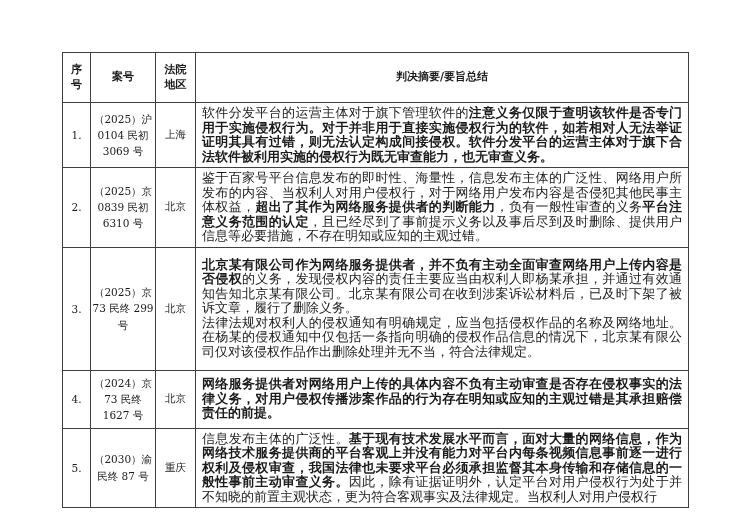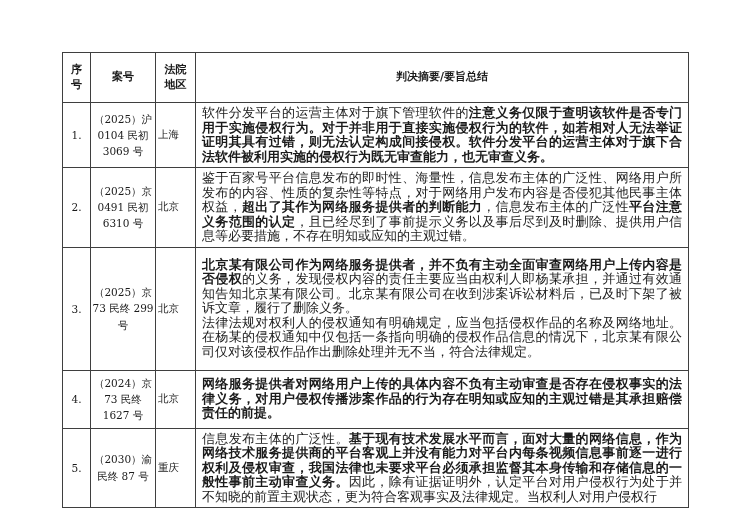--- a/index.html
+++ b/index.html
@@ -18,21 +18,21 @@
   th.h-no{padding:2px 5px;}      
   th.h-court{padding:6px 7px;}   
   thead tr{height:50px;}
   tbody tr:nth-child(1){height:57px;}
   tbody tr:nth-child(2){height:76px;}
   tbody tr:nth-child(3){height:123px;}
   tbody tr:nth-child(4){height:58px;}
   tbody tr:nth-child(5){height:59px;}
   td.no{font-size:10.5px;text-align:center;padding:2px;}
   td.case{font-size:10.5px;text-align:center;padding:2px 1px;line-height:1.55;}
-  td.court{font-size:10.5px;padding:2px;}
+  td.court{font-size:10.5px;text-align:center;padding:2px;}
   td.sum{font-size:13px;text-align:justify;padding:3px 6px;line-height:14.5px;}
   td.sum p{margin:0;}
   td.sum p + p{}
   .b{font-weight:bold;}
   .pageno{
     position:absolute;left:0;right:0;top:477px;text-align:center;
     font-size:8.5px;color:#6e6e6e;letter-spacing:1px;padding-left:40px;
   }
 </style>
 </head>
@@ -59,24 +59,24 @@
         <tr>
           <td class="no">1.</td>
           <td class="case">（2025）沪 0104 民初 3069 号</td>
           <td class="court">上海</td>
           <td class="sum">
             <p><span>软件分发平台的运营主体对于旗下管理软件的</span><span class="b">注意义务仅限于查明该软件是否专门用于实施侵权行为。对于并非用于直接实施侵权行为的软件，如若相对人无法举证证明其具有过错，则无法认定构成间接侵权。软件分发平台的运营主体对于旗下合法软件被利用实施的侵权行为既无审查能力，也无审查义务。</span></p>
           </td>
         </tr>
         <tr>
           <td class="no">2.</td>
-          <td class="case">（2025）京 0491 民初 6310 号</td>
+          <td class="case">（2025）京 0839 民初 6310 号</td>
           <td class="court">北京</td>
           <td class="sum">
-            <p><span>鉴于百家号平台信息发布的即时性、海量性，信息发布主体的广泛性、网络用户所发布的内容、性质的复杂性等特点，对于网络用户发布内容是否侵犯其他民事主体权益，</span><span class="b">超出了其作为网络服务提供者的判断能力</span><span>，信息发布主体的广泛性</span><span class="b">平台注意义务范围的认定</span><span>，且已经尽到了事前提示义务以及事后尽到及时删除、提供用户信息等必要措施，不存在明知或应知的主观过错。</span></p>
+            <p><span>鉴于百家号平台信息发布的即时性、海量性，信息发布主体的广泛性、网络用户所发布的内容、当权利人对用户侵权行，对于网络用户发布内容是否侵犯其他民事主体权益，</span><span class="b">超出了其作为网络服务提供者的判断能力</span><span>，负有一般性审查的义务</span><span class="b">平台注意义务范围的认定</span><span>，且已经尽到了事前提示义务以及事后尽到及时删除、提供用户信息等必要措施，不存在明知或应知的主观过错。</span></p>
           </td>
         </tr>
         <tr>
           <td class="no">3.</td>
           <td class="case">（2025）京 73 民终 299 号</td>
           <td class="court">北京</td>
           <td class="sum">
             <p><span class="b">北京某有限公司作为网络服务提供者，并不负有主动全面审查网络用户上传内容是否侵权</span><span>的义务，发现侵权内容的责任主要应当由权利人即杨某承担，并通过有效通知告知北京某有限公司。北京某有限公司在收到涉案诉讼材料后，已及时下架了被诉文章，履行了删除义务。</span></p>
             <p><span>法律法规对权利人的侵权通知有明确规定，应当包括侵权作品的名称及网络地址。在杨某的侵权通知中仅包括一条指向明确的侵权作品信息的情况下，北京某有限公司仅对该侵权作品作出删除处理并无不当，符合法律规定。</span></p>
           </td>

